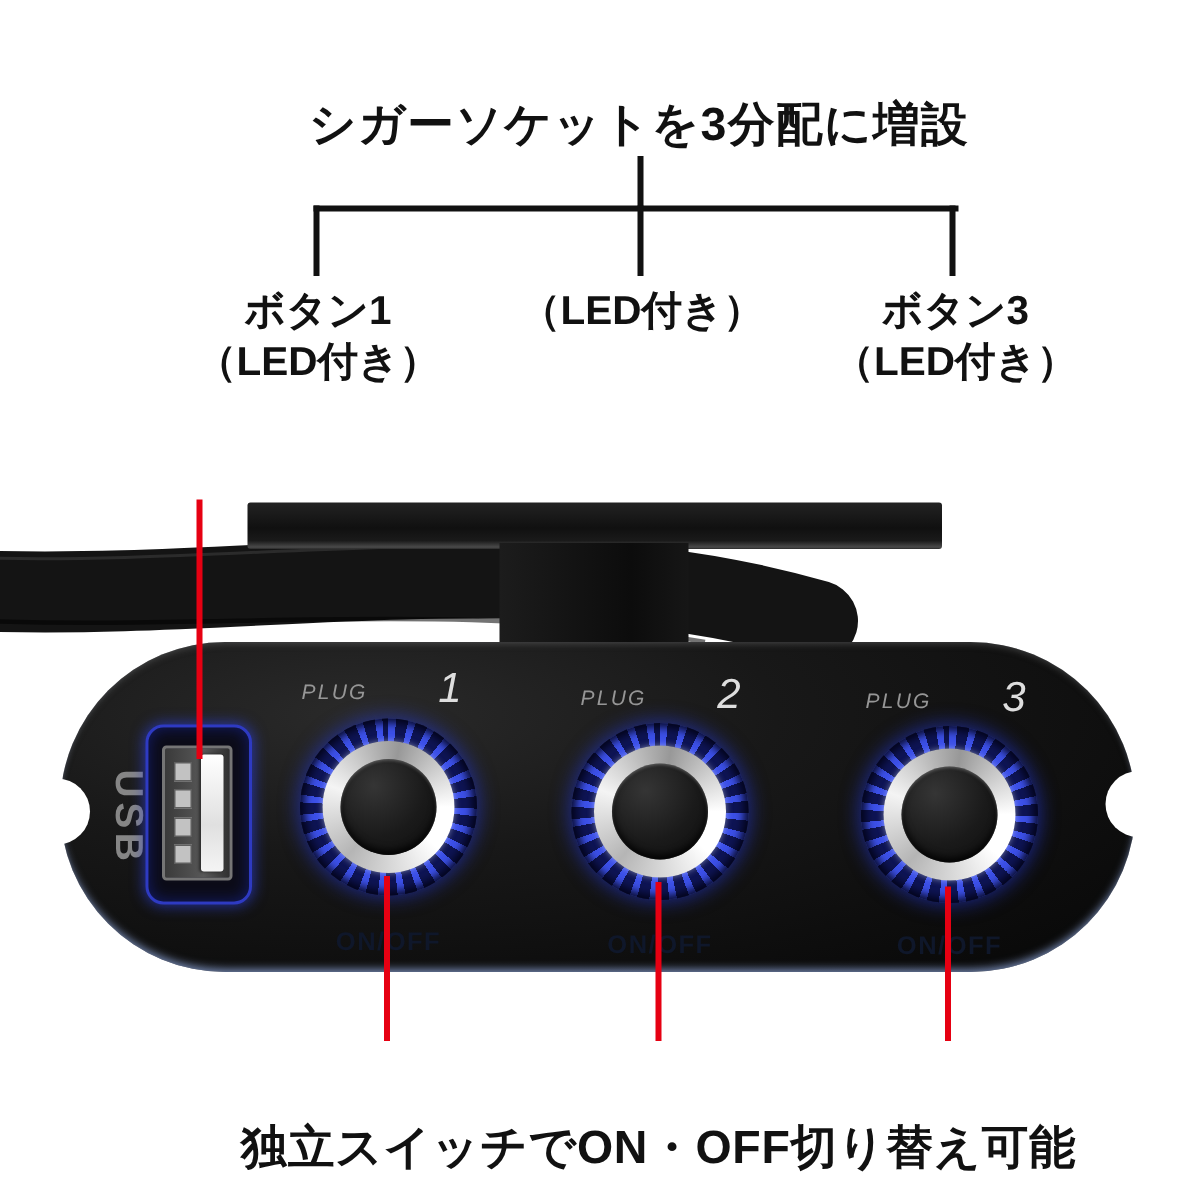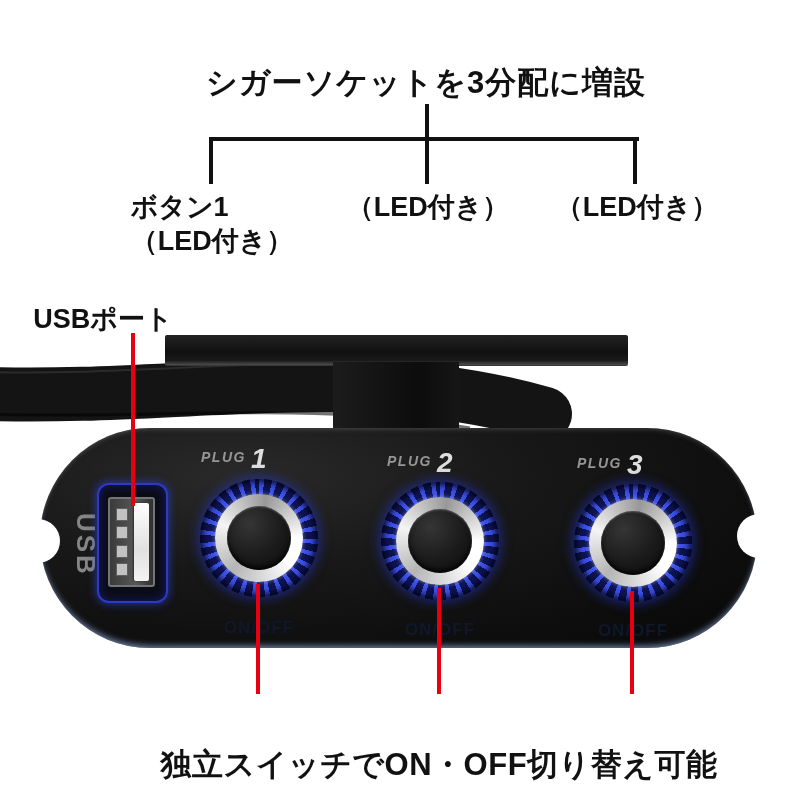--- a/index.html
+++ b/index.html
@@ -8,21 +8,21 @@
     font-family:"Liberation Sans","DejaVu Sans",sans-serif;color:#111;
   }
   
   .title{
     position:absolute;left:426px;top:62px;transform:translateX(-50%);
     font-size:31px;font-weight:bold;white-space:nowrap;letter-spacing:1px;
   }
   .bk{position:absolute;background:#111;}
   .branch-label{
     position:absolute;top:190px;transform:translateX(-50%);
-    text-align:left;font-size:27px;font-weight:bold;line-height:34px;white-space:nowrap;
+    text-align:center;font-size:27px;font-weight:bold;line-height:34px;white-space:nowrap;
   }
   .usb-label{
     position:absolute;left:103px;top:301px;transform:translateX(-50%);
     font-size:27px;font-weight:bold;white-space:nowrap;
   }
   .caption{
     position:absolute;left:439px;top:699px;transform:translateX(-50%);
     font-size:31px;font-weight:bold;white-space:nowrap;letter-spacing:0.5px;margin-top:45px;
   }
   .red{position:absolute;width:4px;background:#e60012;}
@@ -61,21 +61,21 @@
   .usb-contacts{
     position:absolute;left:6px;top:9px;bottom:9px;width:12px;
     display:flex;flex-direction:column;justify-content:space-between;
   }
   .usb-contacts div{height:13px;background:#c2c2c2;border:1px solid #5f5f5f;box-sizing:border-box;}
   .usb-tongue{
     position:absolute;right:4px;top:4px;bottom:4px;width:15px;border-radius:2px;
     background:linear-gradient(180deg,#ffffff,#e0e0e0 60%,#f4f4f4);
     box-shadow:-1px 0 2px rgba(0,0,0,0.5);
   }
-  .plug-label{position:absolute;display:flex;font-style:italic;font-weight:bold;}
+  .plug-label{position:absolute;display:flex;align-items:flex-end;font-style:italic;font-weight:normal;gap:42px;}
   .plug-word{font-size:14px;letter-spacing:1.5px;color:#969696;line-height:20px;}
   .plug-num{font-size:28px;color:#dedede;margin-left:5px;line-height:24px;}
   .pbtn{
     position:absolute;width:118px;height:118px;border-radius:50%;
     background:repeating-conic-gradient(#3c50e8 0deg 5deg,#0e1454 5deg 13deg);
     box-shadow:0 0 12px 2px rgba(35,55,215,0.55), inset 0 0 6px 3px rgba(0,0,15,0.85);
     display:flex;align-items:center;justify-content:center;
   }
   .silver{
     width:88px;height:88px;border-radius:50%;
@@ -106,24 +106,24 @@
   <div class="bk" style="left:633px;top:137px;width:4px;height:47px;"></div>
 
   <div class="branch-label" style="left:212px;">
     <div>ボタン1</div>
     <div>（LED付き）</div>
   </div>
   <div class="branch-label" style="left:428px;">
     <div>（LED付き）</div>
   </div>
   <div class="branch-label" style="left:637px;">
+    <div>ボタン3</div>
     <div>（LED付き）</div>
   </div>
 
-  <div class="usb-label">USBポート</div>
 
   <svg class="cable-svg" width="800" height="800" viewBox="0 0 800 800">
     <path d="M -12 394 C 180 400, 360 360, 545 414" fill="none" stroke="#141414" stroke-width="54" stroke-linecap="round"></path>
     <path d="M -12 414 C 150 420, 310 400, 470 428" fill="none" stroke="#000000" stroke-width="3" opacity="0.55"></path>
     <path d="M -12 372 C 150 376, 300 352, 430 372" fill="none" stroke="#3a3a3a" stroke-width="2" opacity="0.6"></path>
   </svg>
   <div class="plate"></div>
   <div class="stem"></div>
 
   <div class="body"></div>

